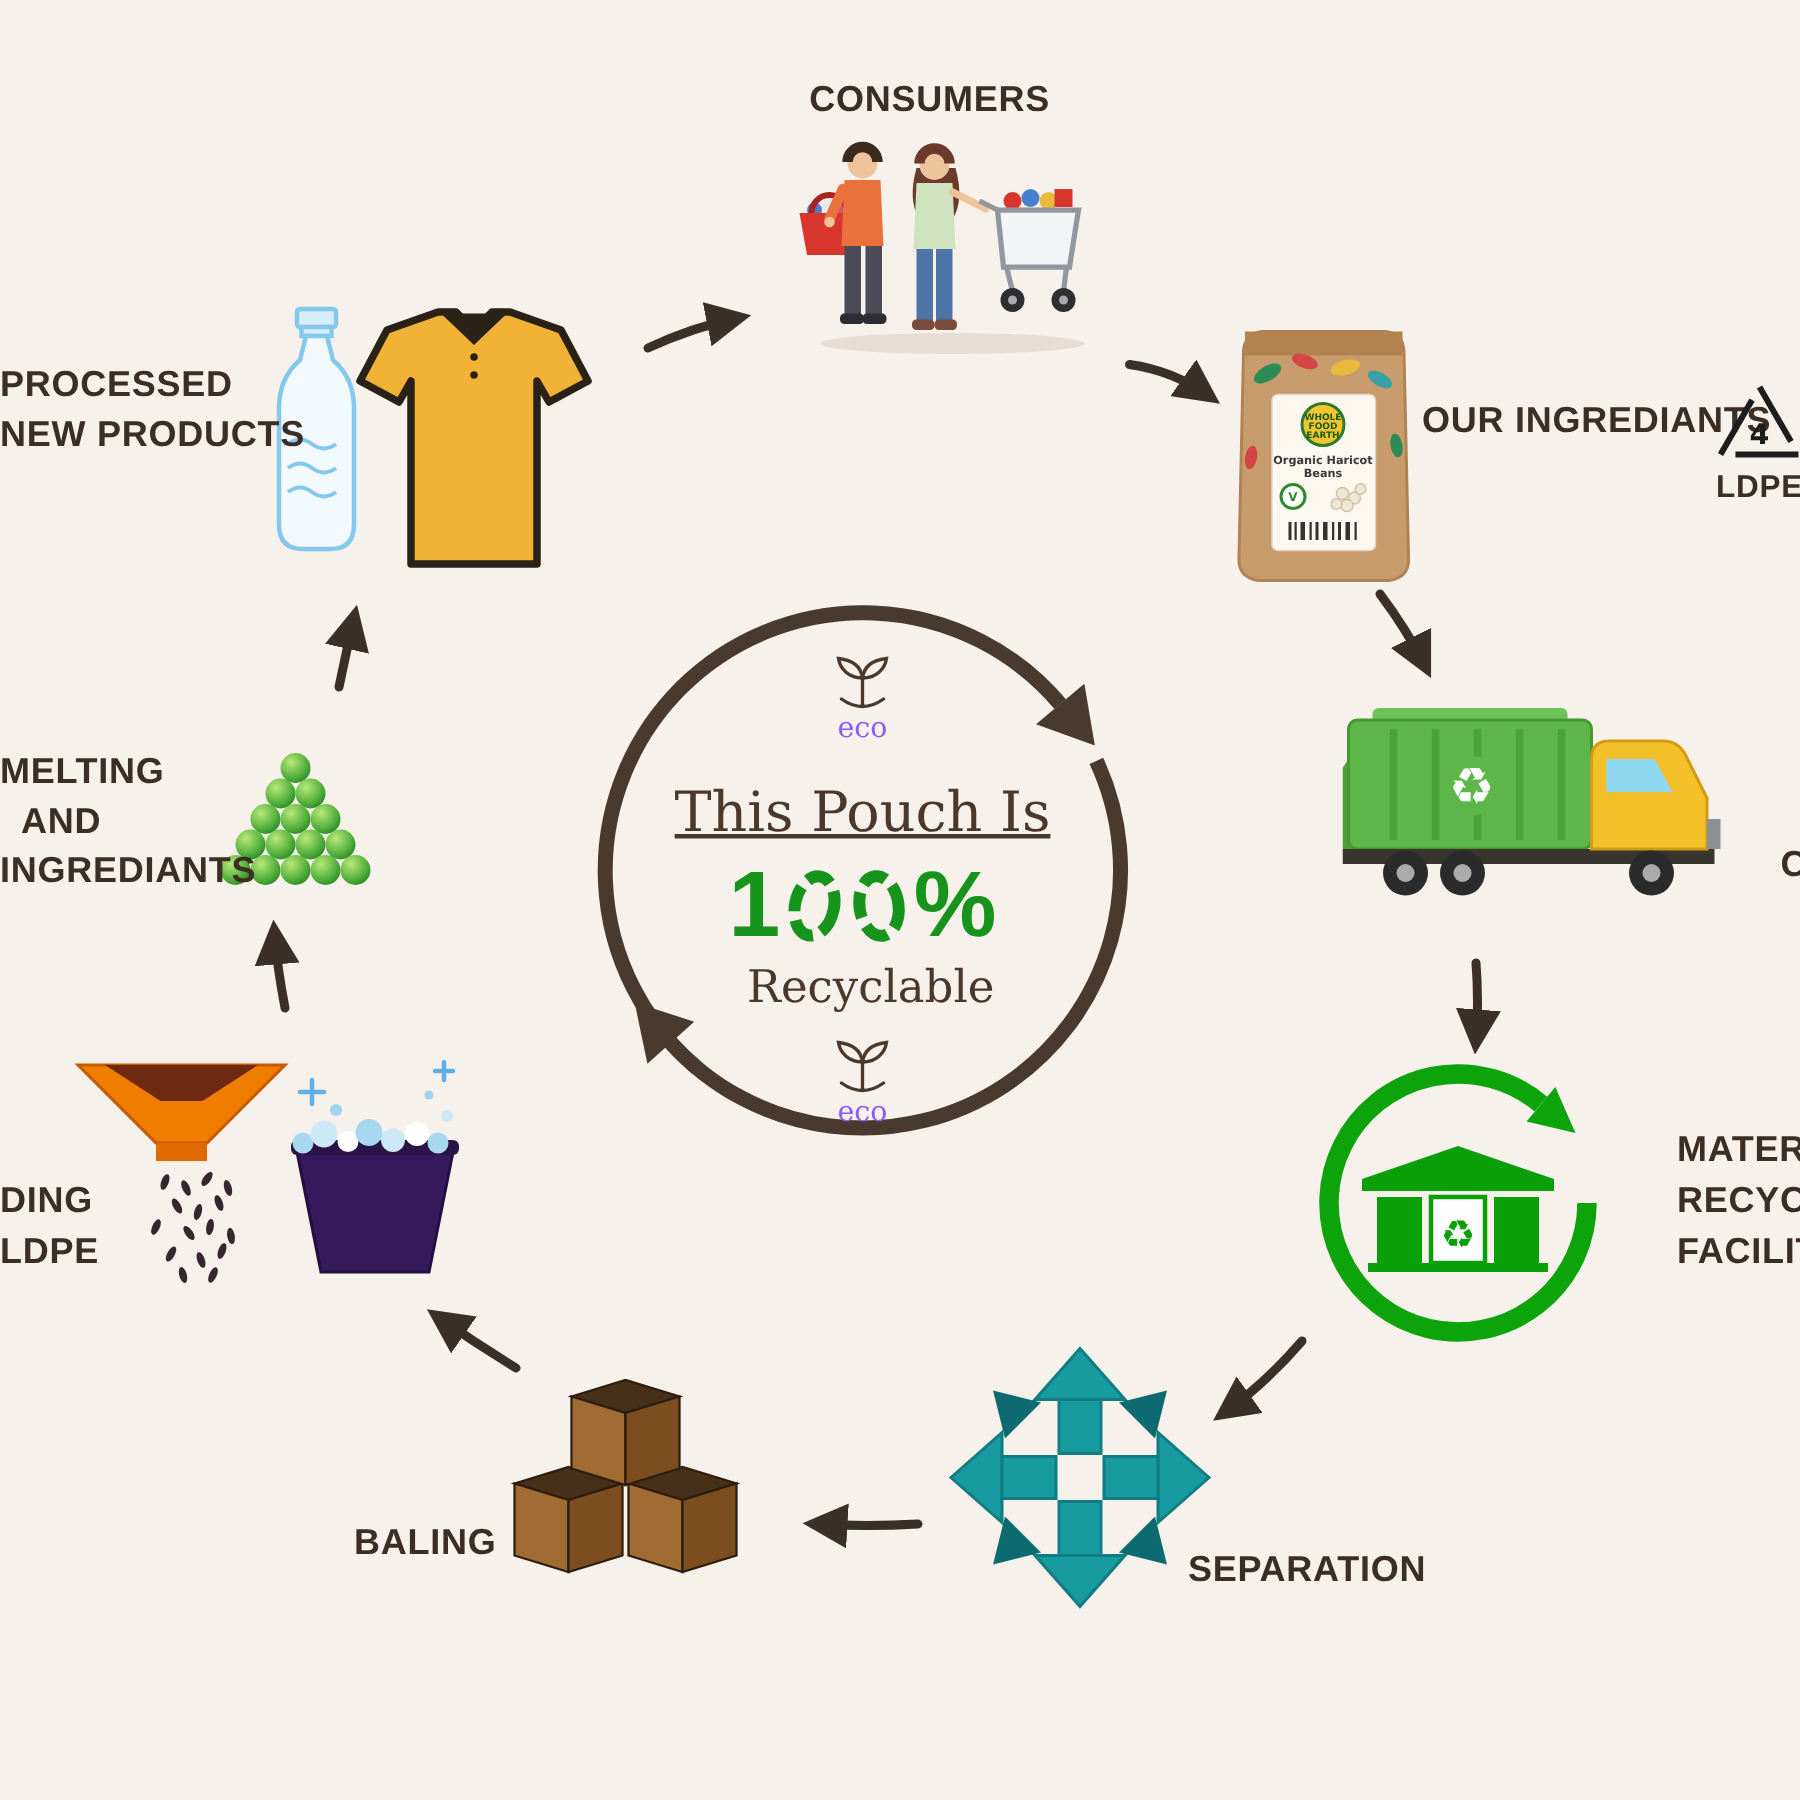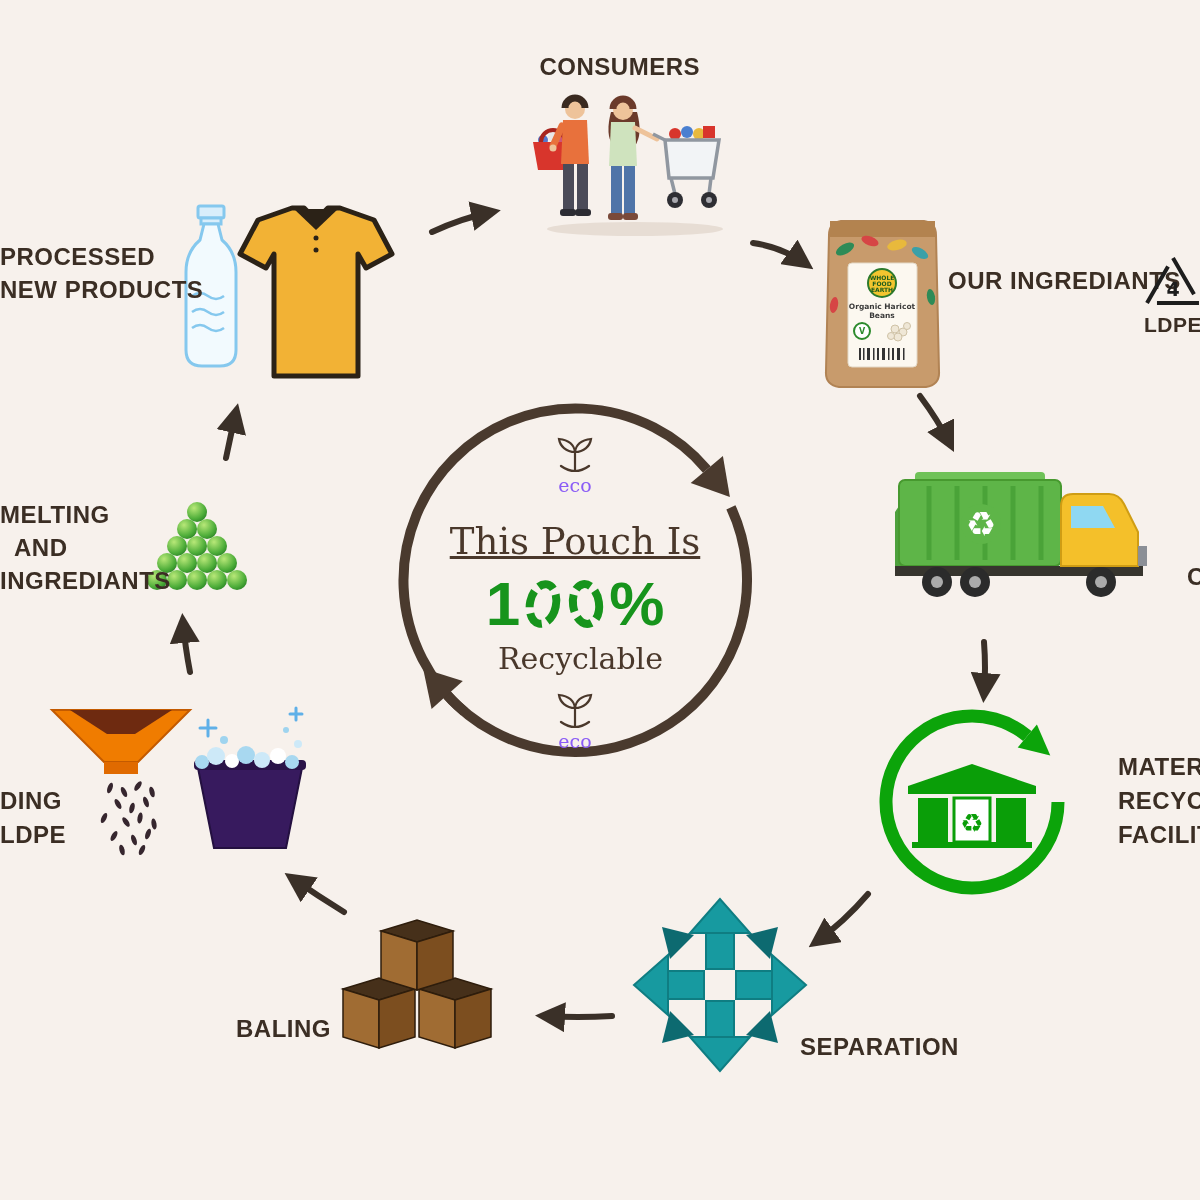--- a/index.html
+++ b/index.html
@@ -234,21 +234,21 @@
     <polygon points="178,92 144,62 144,122"></polygon>
       <rect x="108" y="78" width="36" height="28"></rect>
   </g>
   <g fill="#0d6a70">
     <polygon points="34,34 66,42 42,66"></polygon>
     <polygon points="150,34 118,42 142,66"></polygon>
     <polygon points="34,150 42,118 66,142"></polygon>
     <polygon points="150,150 142,118 118,142"></polygon>
   </g>
 </svg>
-<div class="label" style="left:792px;top:1030px;width:175px;text-align:center">SEPARATION</div>
+<div class="label" style="left:792px;top:1030px;width:175px;text-align:left">SEPARATION</div>
 
 <svg class="abs" style="left:322px;top:900px" width="190" height="160" viewBox="0 0 190 160">
   <g stroke="#2e1d0c" stroke-width="1.5">
     <polygon points="21,89 57,78 93,89 57,100" fill="#46301a"></polygon>
     <polygon points="21,89 57,100 57,148 21,137" fill="#a06c33"></polygon>
     <polygon points="93,89 57,100 57,148 93,137" fill="#7c4e1f"></polygon>
     <polygon points="97,89 133,78 169,89 133,100" fill="#46301a"></polygon>
     <polygon points="97,89 133,100 133,148 97,137" fill="#a06c33"></polygon>
     <polygon points="169,89 133,100 133,148 169,137" fill="#7c4e1f"></polygon>
     <polygon points="59,31 95,20 131,31 95,42" fill="#46301a"></polygon>

